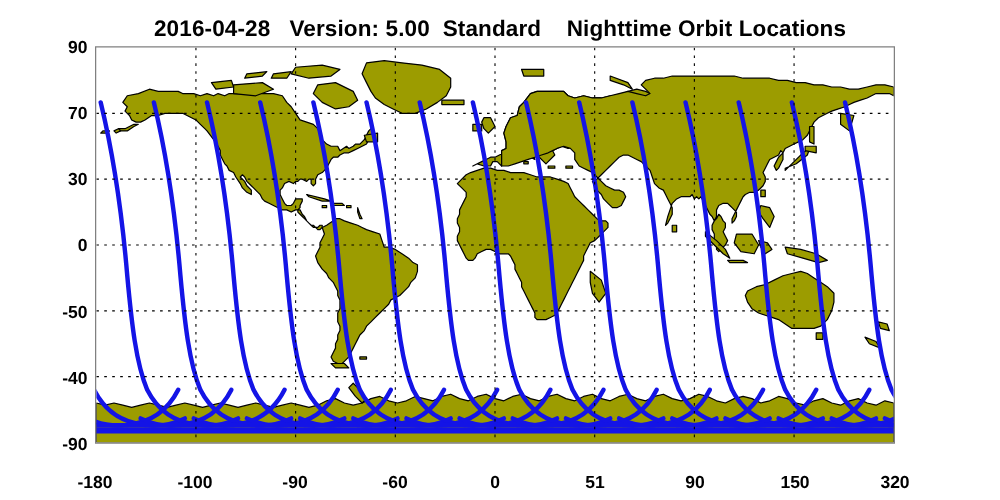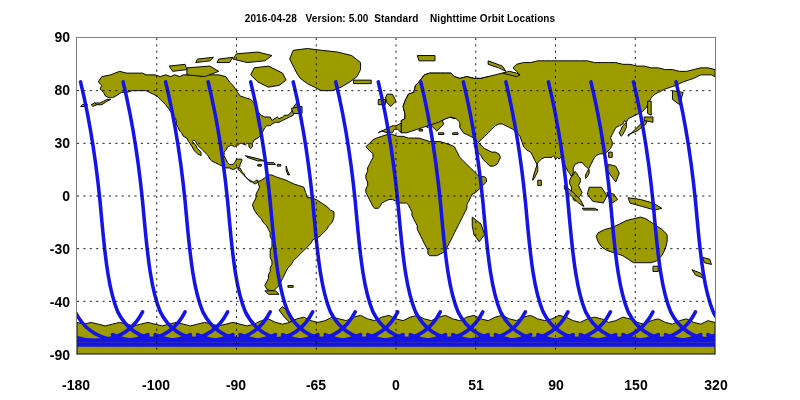--- a/index.html
+++ b/index.html
@@ -4,21 +4,21 @@
 <style>
   html,body{margin:0;padding:0;}
   body{
     width:800px;height:400px;background:#ffffff;
     font-family:"Liberation Sans", sans-serif;
     overflow:hidden;position:relative;
   }
   #figure{position:absolute;inset:0;}
   #title{
     position:absolute;left:0;top:13px;width:800px;
-    text-align:center;font-size:10px;font-weight:bold;color:#000;
+    text-align:center;font-size:18px;font-weight:bold;color:#000;
     letter-spacing:0.1px;white-space:pre;
   }
   #plot-frame{
     position:absolute;left:76px;top:37px;width:640px;height:318px;
     border:1px solid #808080;box-sizing:border-box;background:#ffffff;
   }
   #map-svg{position:absolute;left:0;top:0;width:100%;height:100%;display:block;}
   .ytick-label{
     position:absolute;right:0;font-size:14px;font-weight:bold;color:#000;
     text-align:right;white-space:nowrap;transform:translateY(-50%);
@@ -277,33 +277,33 @@
           <line x1="-180" y1="0" x2="180" y2="0"></line>
           <line x1="-180" y1="30" x2="180" y2="30"></line>
           <line x1="-180" y1="60" x2="180" y2="60"></line>
         </g>
       </g>
     </svg>
   </div>
 
   <div id="ytick-wrap">
     <div class="ytick-label" style="top:0%">90</div>
-    <div class="ytick-label" style="top:16.667%">80</div>
+    <div class="ytick-label" style="top:16.667%">70</div>
     <div class="ytick-label" style="top:33.333%">30</div>
     <div class="ytick-label" style="top:50%">0</div>
-    <div class="ytick-label" style="top:66.667%">-30</div>
+    <div class="ytick-label" style="top:66.667%">-50</div>
     <div class="ytick-label" style="top:83.333%">-40</div>
     <div class="ytick-label" style="top:100%">-90</div>
   </div>
 
   <div id="xtick-wrap">
     <div class="xtick-label" style="left:0%">-180</div>
     <div class="xtick-label" style="left:12.5%">-100</div>
     <div class="xtick-label" style="left:25%">-90</div>
-    <div class="xtick-label" style="left:37.5%">-65</div>
+    <div class="xtick-label" style="left:37.5%">-60</div>
     <div class="xtick-label" style="left:50%">0</div>
     <div class="xtick-label" style="left:62.5%">51</div>
     <div class="xtick-label" style="left:75%">90</div>
     <div class="xtick-label" style="left:87.5%">150</div>
     <div class="xtick-label" style="left:100%">320</div>
   </div>
 
 </div>
 
 </body></html>

